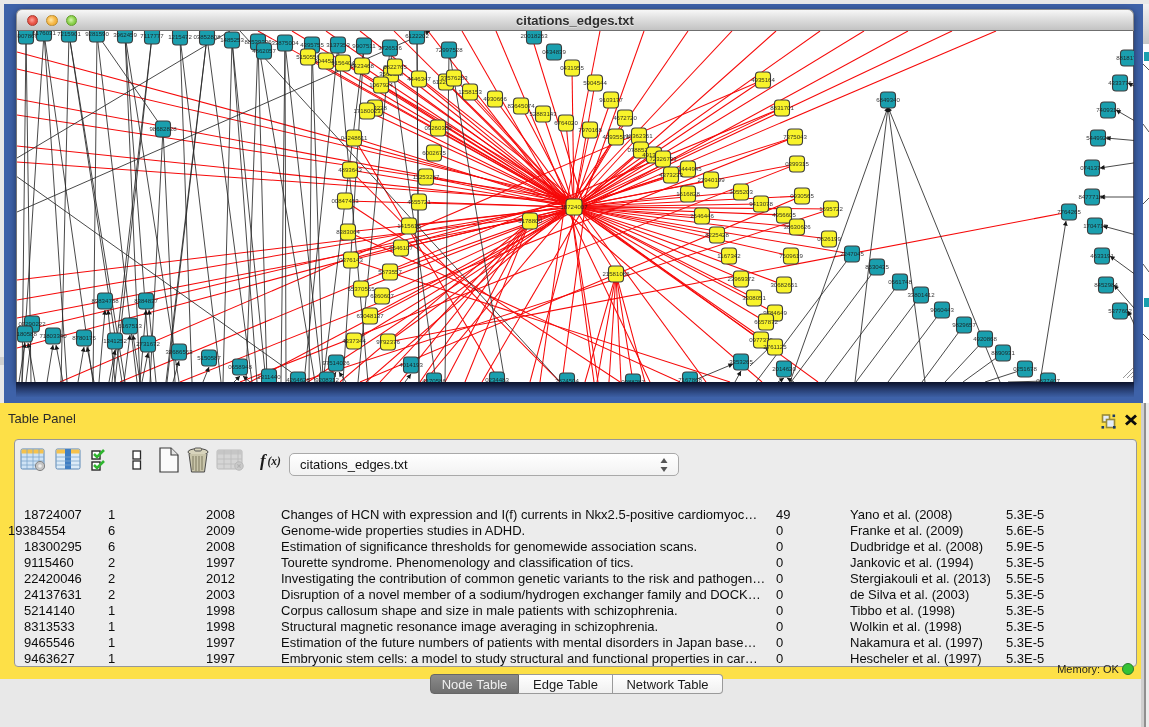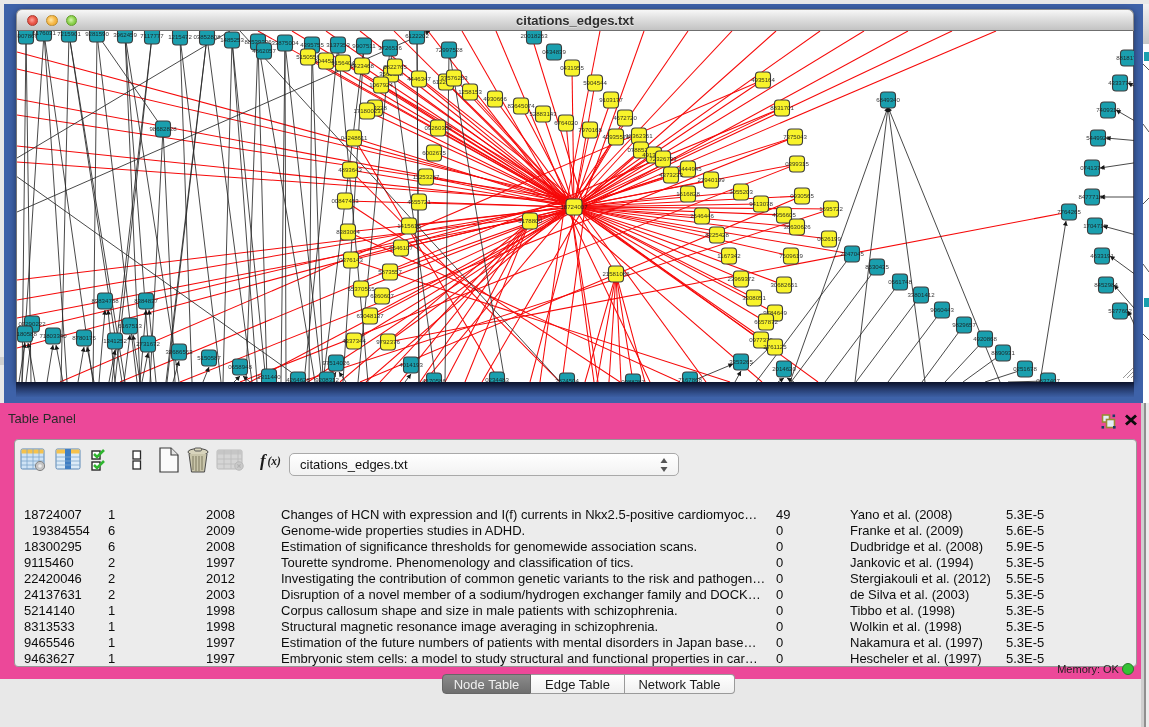--- a/index.html
+++ b/index.html
@@ -3,29 +3,29 @@
 <style>
 * { margin:0; padding:0; box-sizing:border-box; }
 body { width:1149px; height:727px; font-family:"Liberation Sans", sans-serif; background:#e8e8e8; position:relative; overflow:hidden; }
 #desk { position:absolute; left:4px; top:4px; width:1139px; height:399px; background:#3e62a9; }
 #desk .sh { position:absolute; left:12px; top:378px; width:1118px; height:15px; background:linear-gradient(rgba(8,12,36,0.78),rgba(8,12,36,0.04)); }
 #win { position:absolute; left:16px; top:9px; width:1118px; height:373px; border-radius:6px 6px 0 0; box-shadow:0 2px 7px rgba(0,0,10,0.5); }
 #tbar { position:absolute; left:0; top:0; width:100%; height:22px; border-radius:6px 6px 0 0; background:linear-gradient(#f7f7f7,#dedede 45%,#c3c3c3); border:1px solid #8e8e8e; border-bottom:1px solid #6f6f6f; }
 #tbar .tl { position:absolute; top:4.5px; width:11.5px; height:11.5px; border-radius:50%; }
 #title { position:absolute; width:100%; text-align:center; top:3px; font-size:13px; font-weight:bold; color:#2e2e2e; text-shadow:0 1px 0 rgba(255,255,255,0.6); }
 #canvas { position:absolute; left:0; top:22px; width:1118px; height:351px; background:#fff; border-left:1px solid #777; border-right:1px solid #556; }
-#tpanel { position:absolute; left:0; top:403px; width:1149px; height:276px; background:#ec4899;text-decoration:underline; }
+#tpanel { position:absolute; left:0; top:403px; width:1149px; height:276px; background:#fde047;text-decoration:underline; }
 #tphead span { position:absolute; left:8px; top:8px; font-size:13px; color:#2a2a2a; }
 #pbox { position:absolute; left:14px; top:36px; width:1123px; height:228px; background:#ececec; border:1px solid #979797; border-radius:4px; }
 #tablearea { position:absolute; left:4px; top:48px; width:1114px; height:178px; background:#fff; }
 .hcell { position:absolute; top:0; height:19px; background:linear-gradient(#cfe8f4,#b3d9ea); border-right:1px solid #6d8a98; border-top:1px solid #6d8a98; border-bottom:1px solid #6d8a98; font-size:13px; color:#1a1a1a; text-align:center; line-height:18px; white-space:nowrap; overflow:hidden; }
 .trow { position:absolute; left:0px; width:1149px; height:16px; font-size:13px; color:#0c0c0c; }
 .trow span { position:absolute; top:0px; white-space:nowrap; }
 #tabsbar { position:absolute; left:0; top:271px; width:100%; height:22px; }
-.seg { position:absolute; top:0; height:20px; line-height:19px; font-size:13px; text-align:center; border:1px solid #9a9a9a; background:linear-gradient(#fff,#f0f0f0); color:#1a1a1a;margin-left:12px; }
+.seg { position:absolute; top:0; height:20px; line-height:19px; font-size:13px; text-align:center; border:1px solid #9a9a9a; background:linear-gradient(#fff,#f0f0f0); color:#1a1a1a; }
 #membar { position:absolute; right:15px; bottom:4px; font-size:11px; color:#222; }
 </style></head>
 <body>
 <div id="desk">
     <div class="sh"></div>
   </div>
 <div style="position:absolute;left:1143px;top:4px;width:6px;height:399px;background:#fff"></div>
 <svg width="6" height="399" style="position:absolute;left:1143px;top:4px">
     <path d="M0 60L6 66 M0 120L6 128 M0 200L6 194 M0 260L6 268 M0 330L6 336" stroke="#555" stroke-width="1"></path>
   </svg>
@@ -869,21 +869,21 @@
 <div class="trow" style="top:507px">
     <span style="left:24px">18724007</span>
     <span style="left:108px">1</span>
     <span style="left:206px">2008</span>
     <span style="left:281px">Changes of HCN with expression and I(f) currents in Nkx2.5-positive cardiomyoc…</span>
     <span style="left:776px">49</span>
     <span style="left:850px">Yano et al. (2008)</span>
     <span style="left:1006px">5.3E-5</span>
   </div>
 <div class="trow" style="top:523px">
-    <span style="left:32px">19384554</span>
+    <span style="left:8px">19384554</span>
     <span style="left:108px">6</span>
     <span style="left:206px">2009</span>
     <span style="left:281px">Genome-wide properties studies in ADHD.</span>
     <span style="left:776px">0</span>
     <span style="left:850px">Franke et al. (2009)</span>
     <span style="left:1006px">5.6E-5</span>
   </div>
 <div class="trow" style="top:539px">
     <span style="left:24px">18300295</span>
     <span style="left:108px">6</span>
@@ -901,21 +901,21 @@
     <span style="left:776px">0</span>
     <span style="left:850px">Jankovic et al. (1994)</span>
     <span style="left:1006px">5.3E-5</span>
   </div>
 <div class="trow" style="top:571px">
     <span style="left:24px">22420046</span>
     <span style="left:108px">2</span>
     <span style="left:206px">2012</span>
     <span style="left:281px">Investigating the contribution of common genetic variants to the risk and pathogen…</span>
     <span style="left:776px">0</span>
-    <span style="left:850px">Stergiakouli et al. (2012)</span>
+    <span style="left:850px">Stergiakouli et al. (2013)</span>
     <span style="left:1006px">5.5E-5</span>
   </div>
 <div class="trow" style="top:587px">
     <span style="left:24px">24137631</span>
     <span style="left:108px">2</span>
     <span style="left:206px">2003</span>
     <span style="left:281px">Disruption of a novel member of a sodium/hydrogen exchanger family and DOCK…</span>
     <span style="left:776px">0</span>
     <span style="left:850px">de Silva et al. (2003)</span>
     <span style="left:1006px">5.3E-5</span>

